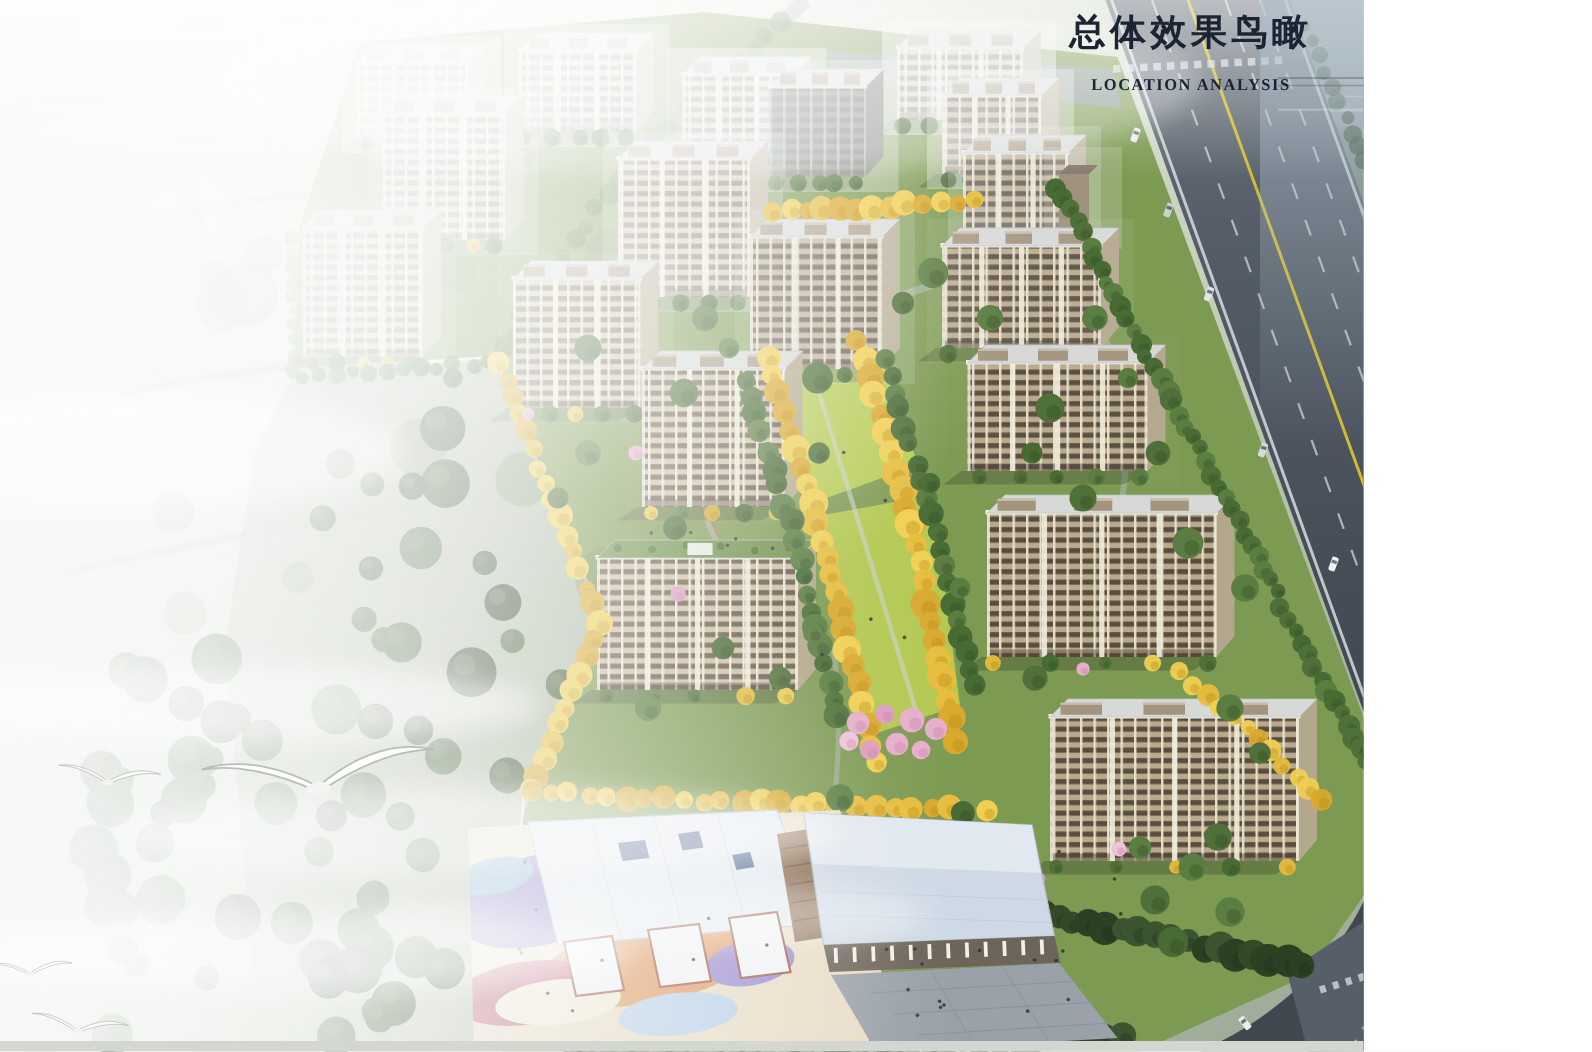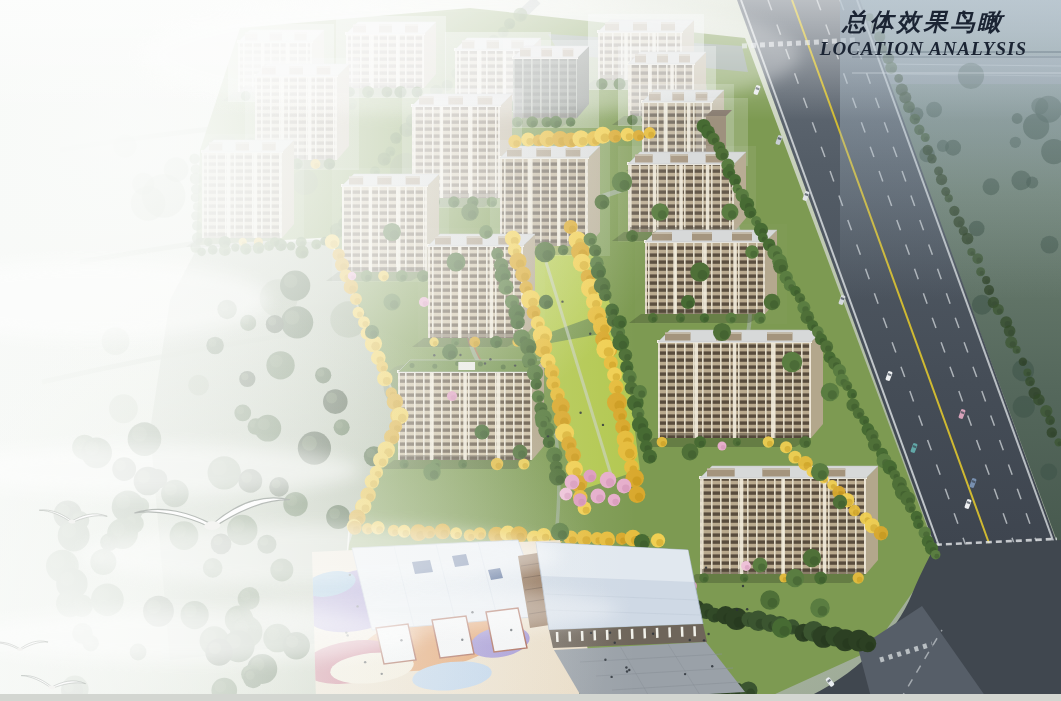--- a/index.html
+++ b/index.html
@@ -1,24 +1,24 @@
 <!DOCTYPE html>
 <html><head>
 <meta charset="utf-8">
 <style>
   html,body{margin:0;padding:0;background:#fff;}
-  #stage{position:relative;width:1061px;height:701px;overflow:hidden;
-         font-family:"Liberation Sans","DejaVu Sans",sans-serif;background:#e8ece6;font-style:italic;}
+  #stage{position:relative;width:909px;height:701px;overflow:hidden;
+         font-family:"Liberation Sans","DejaVu Sans",sans-serif;background:#e8ece6;}
   #scene{position:absolute;left:0;top:0;}
   .title-block{position:absolute;top:7px;right:34px;text-align:center;z-index:20;
                color:#1b2433;user-select:none;}
   .title-cn{font-family:"Liberation Serif","DejaVu Serif",serif;font-weight:bold;
             font-size:24px;letter-spacing:3px;line-height:1.25;}
   .title-en{font-family:"Liberation Serif","DejaVu Serif",serif;font-weight:bold;
-            font-size:19px;letter-spacing:1px;margin-top:1px;}
+            font-size:11px;letter-spacing:1px;margin-top:14px;}
 </style>
 </head>
 <body>
 
 <div id="stage">
 <svg id="scene" width="1061" height="701" viewBox="0 0 1061 701">
   <defs>
     <linearGradient id="bgGrad" x1="0" y1="0" x2="1" y2="0.9">
       <stop offset="0" stop-color="#f4f6f2"></stop>
           <stop offset="0.3" stop-color="#e2e7db"></stop>

